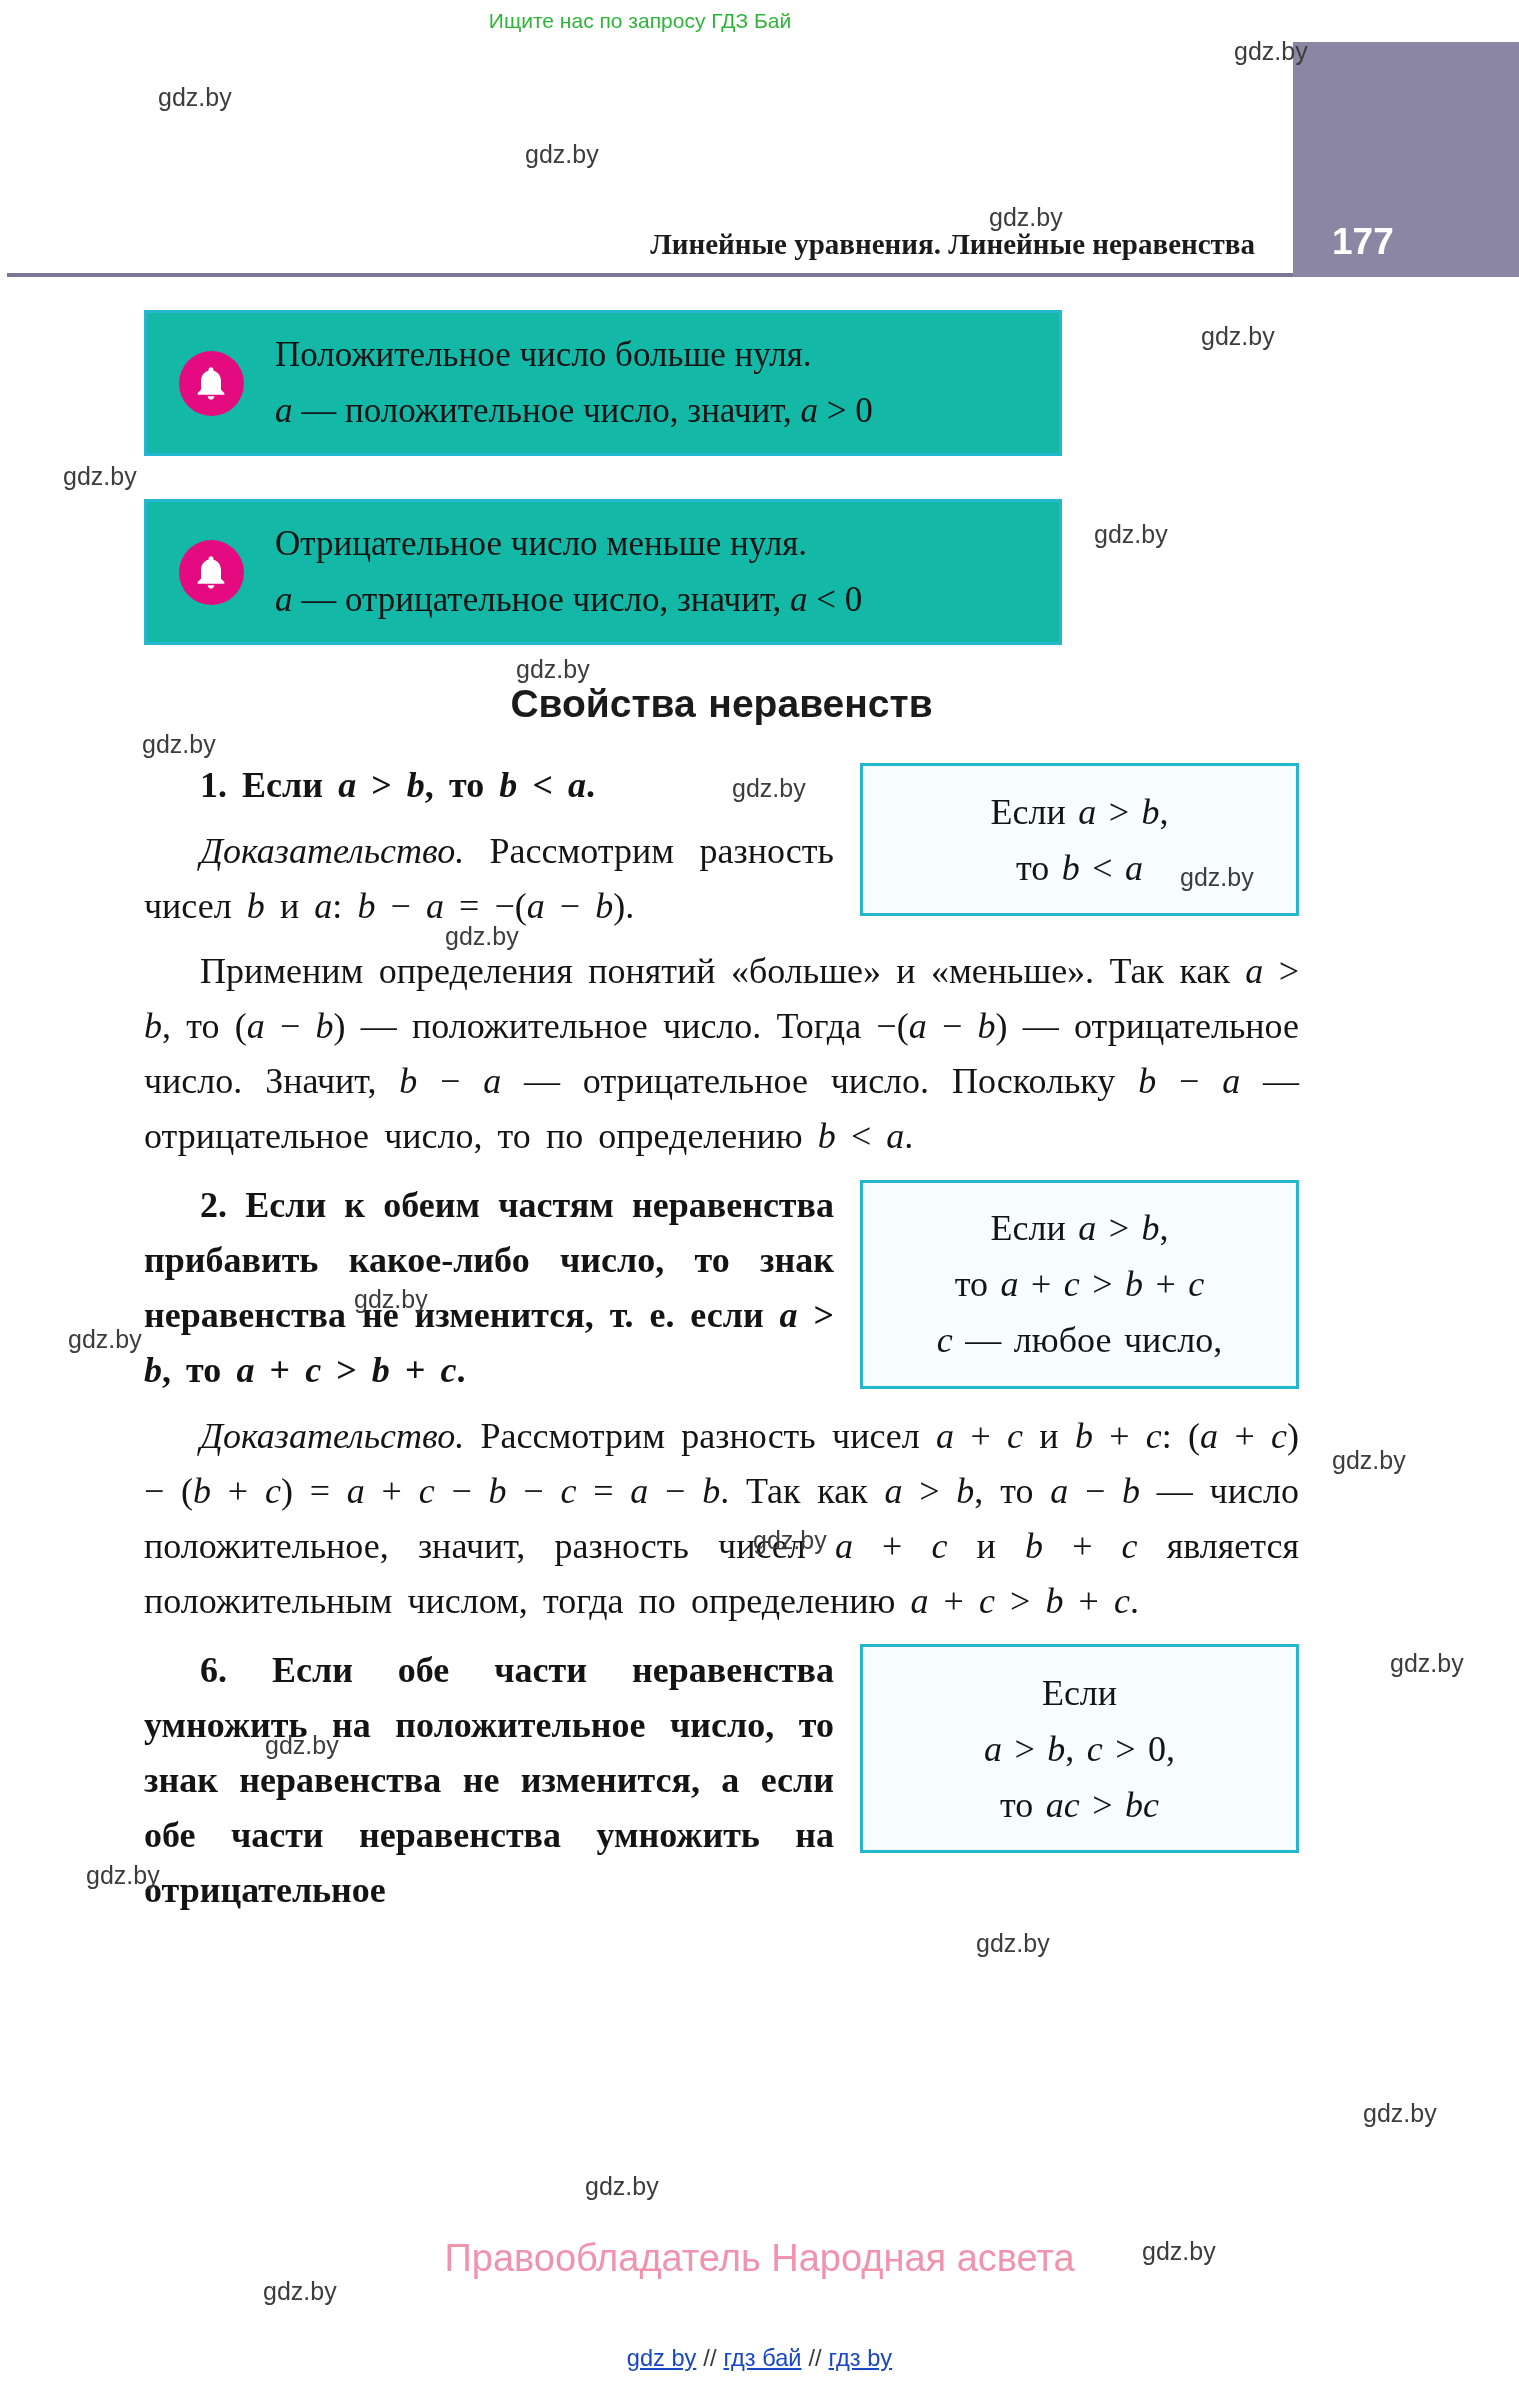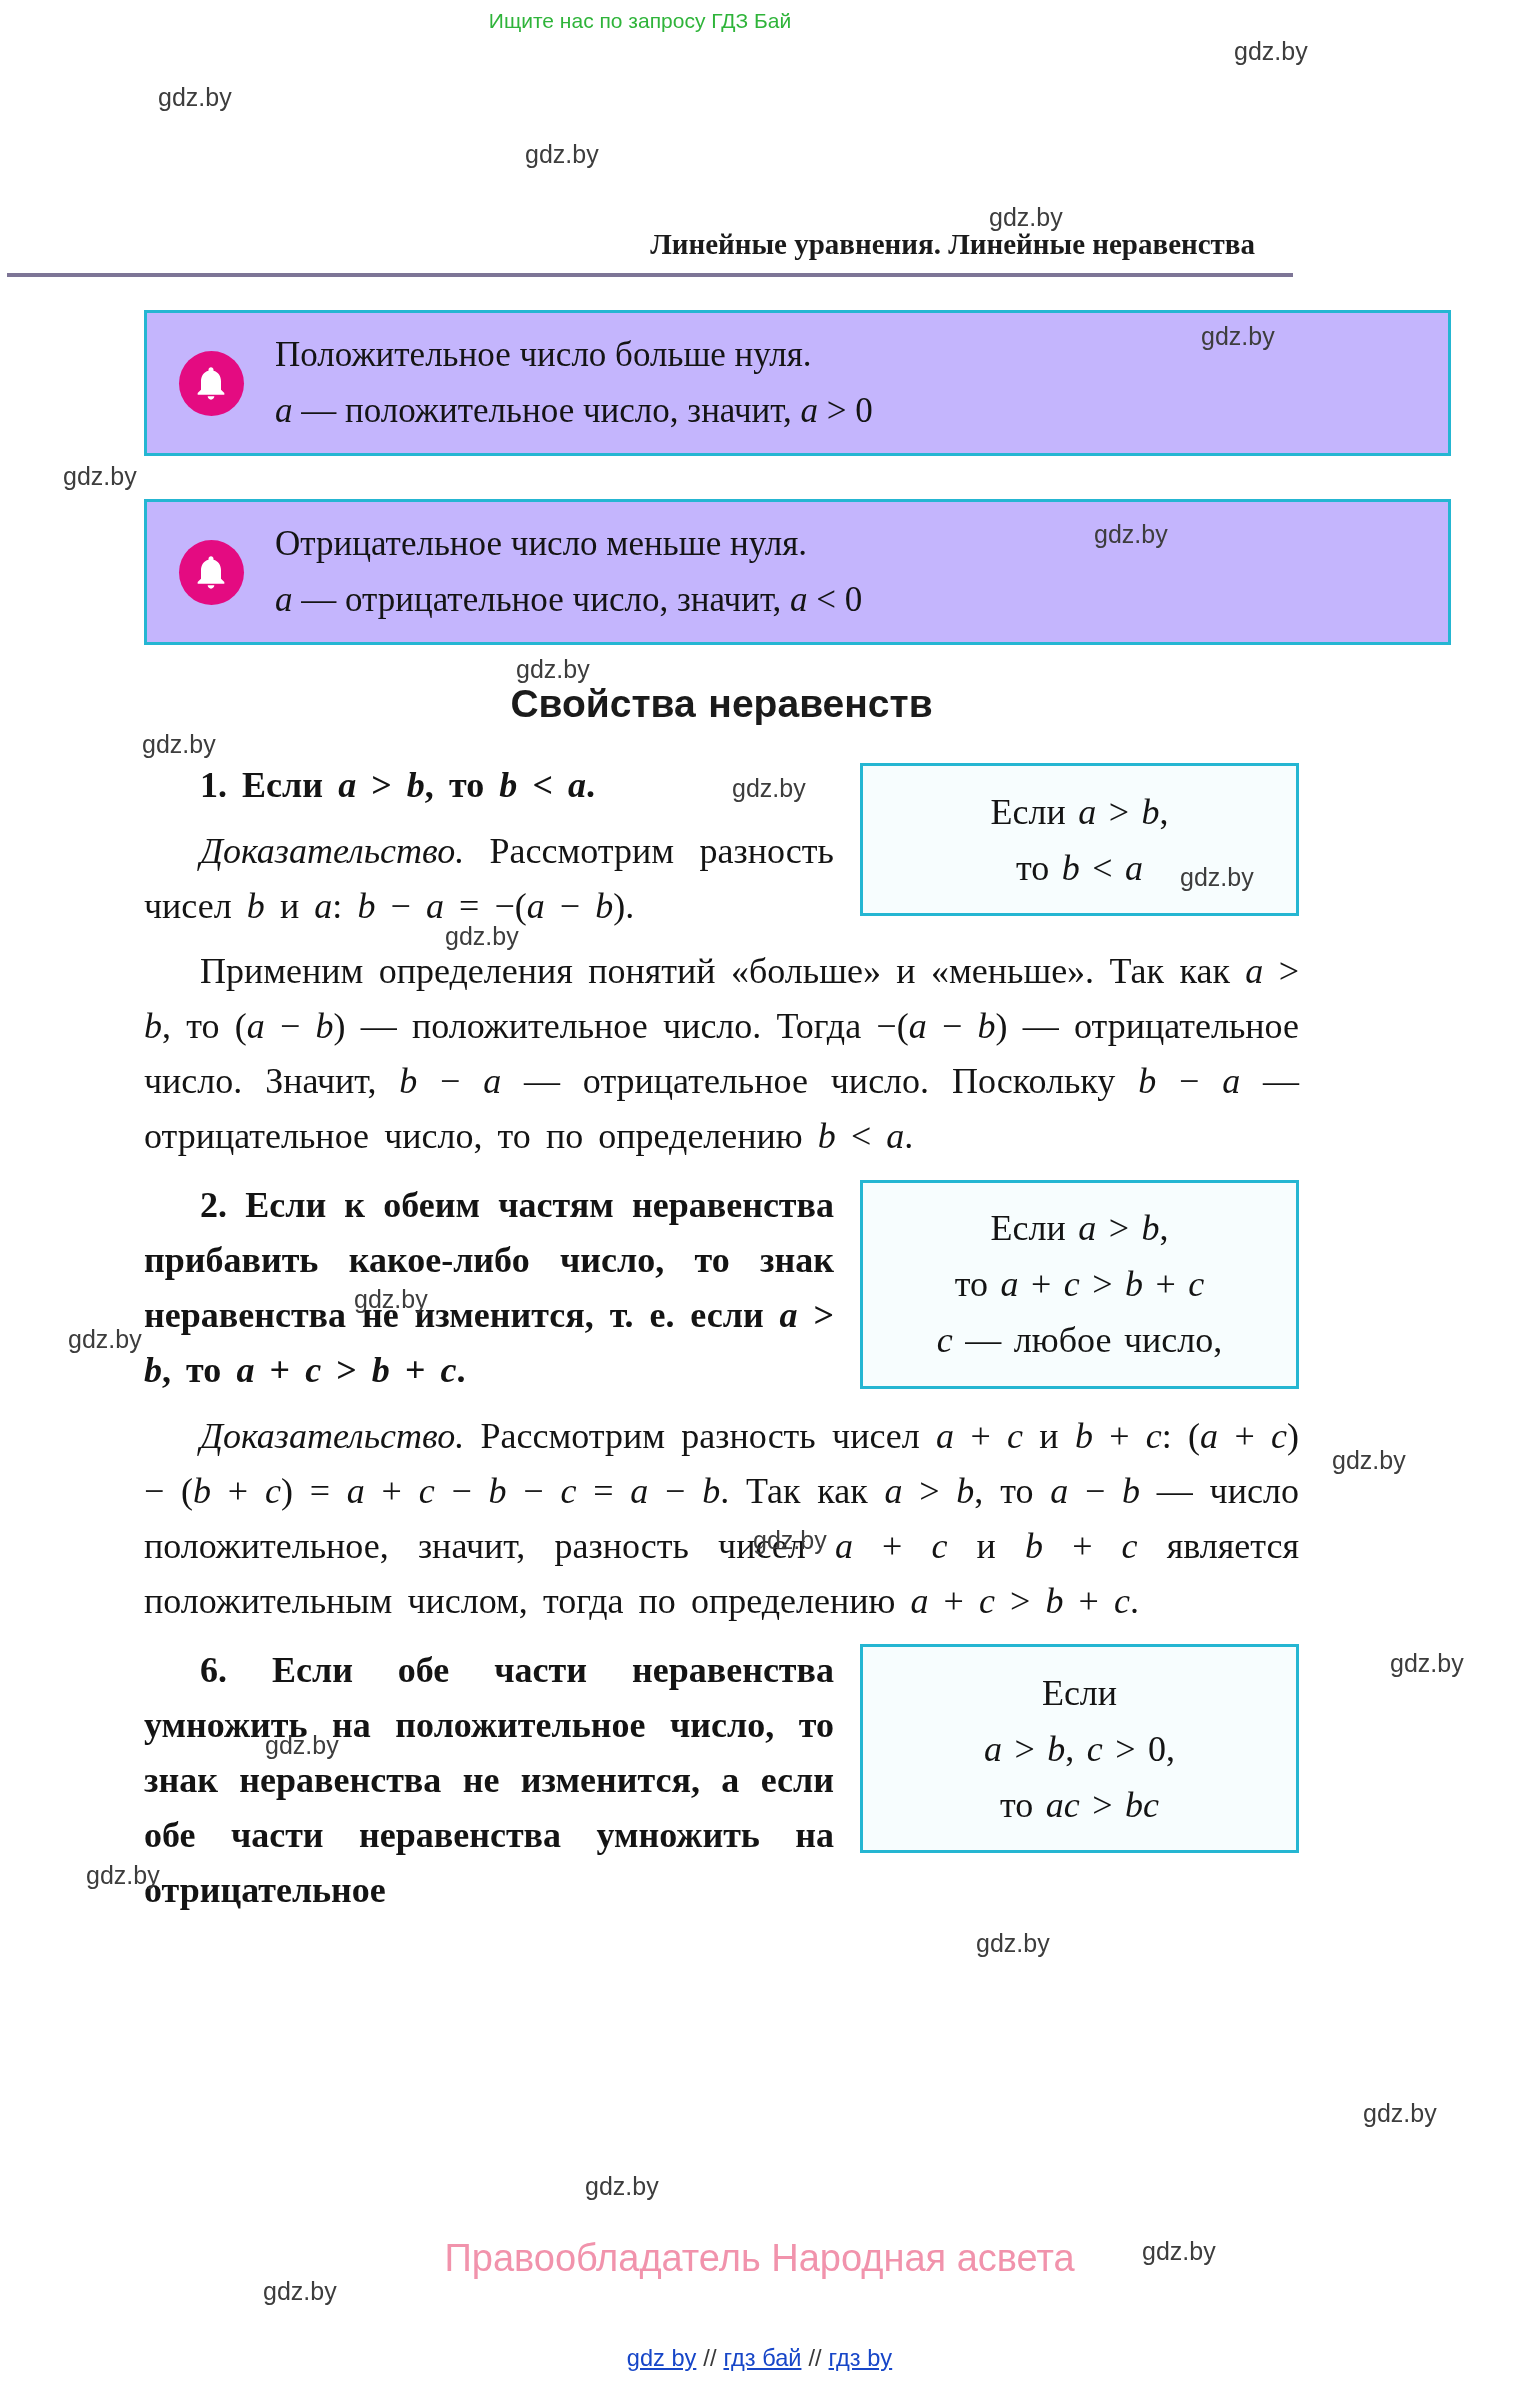--- a/index.html
+++ b/index.html
@@ -21,22 +21,22 @@
   .pagenum-box { position:absolute; left:1293px; top:42px; width:227px; height:235px; background:#8b86a3; }
   .pagenum-box .num {
     position:absolute; left:39px; bottom:14px; color:#ffffff;
     font-family:"Liberation Sans", sans-serif; font-weight:bold; font-size:37px;
   }
   .header-rule { position:absolute; left:7px; top:273px; width:1286px; height:4.4px; background:#7d7596; }
   .header-title {
     position:absolute; right:264px; top:228px; font-size:29px; font-weight:bold; white-space:nowrap; color:#1b1b1b;
   }
   .callout {
-    position:absolute; left:144px; width:1307px; min-height:138px;
-    border:3.5px solid #25b6d2; background:#c4b5fd;
+    position:absolute; left:144px; width:918px; min-height:138px;
+    border:3.5px solid #25b6d2; background:#14b8a6;
     display:flex; align-items:center;
   }
   .callout .icon-wrap { width:128px; display:flex; justify-content:center; flex:0 0 128px; }
   .bell-circle {
     width:65px; height:65px; border-radius:50%; background:#e40b81;
     display:flex; align-items:center; justify-content:center;
   }
   .bell-circle svg { width:40px; height:40px; }
   .callout-text { flex:1; font-size:35px; line-height:56px; padding:14px 17.5px 14px 0; }
   .content {
@@ -68,20 +68,23 @@
   .footer-links a { color:#1746c8; text-decoration:underline; cursor:pointer; margin:0 7px; }
   i { font-style:italic; }
 </style>
 </head>
 <body>
 
 <div class="page">
 
   <div class="promo-top">Ищите нас по запросу ГДЗ Бай</div>
 
+  <div class="pagenum-box">
+    <span class="num">177</span>
+  </div>
   <div class="header-rule"></div>
   <div class="header-title">Линейные уравнения. Линейные неравенства</div>
 
   <div class="callout" style="top:310px;">
     <div class="icon-wrap">
       <div class="bell-circle">
         <svg viewBox="0 0 24 24">
           <path fill="#ffffff" d="M12 22c1.1 0 2-.9 2-2h-4c0 1.1.9 2 2 2zm6-6v-5c0-3.07-1.63-5.64-4.5-6.32V4c0-.83-.67-1.5-1.5-1.5s-1.5.67-1.5 1.5v.68C7.64 5.36 6 7.92 6 11v5l-2 2v1h16v-1l-2-2z"></path>
         </svg>
       </div>

